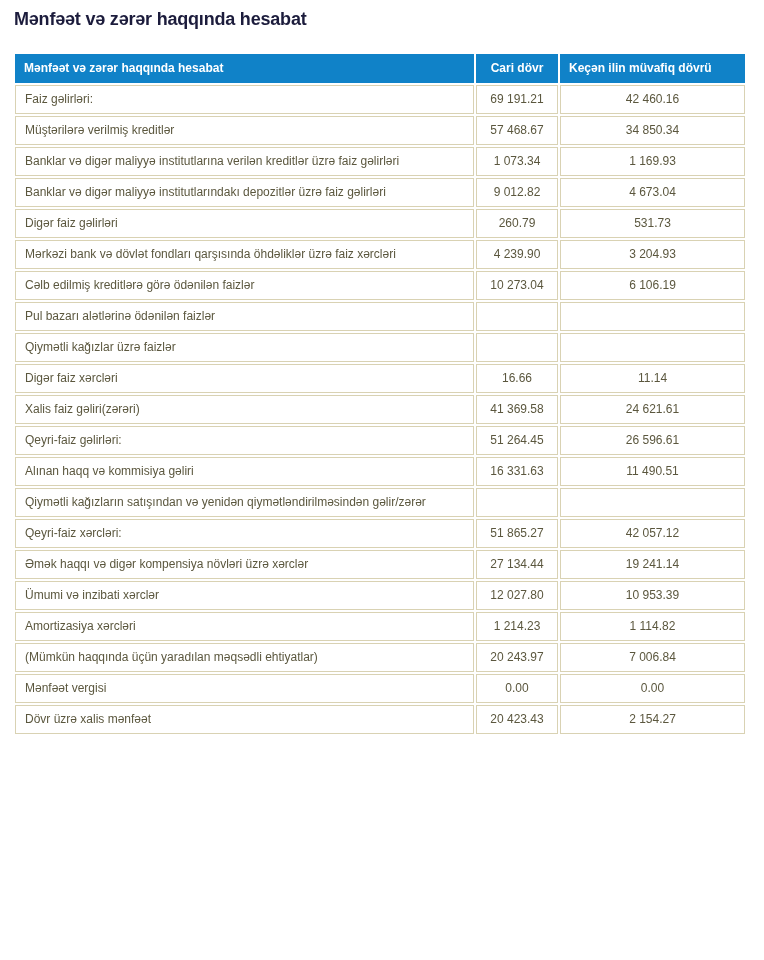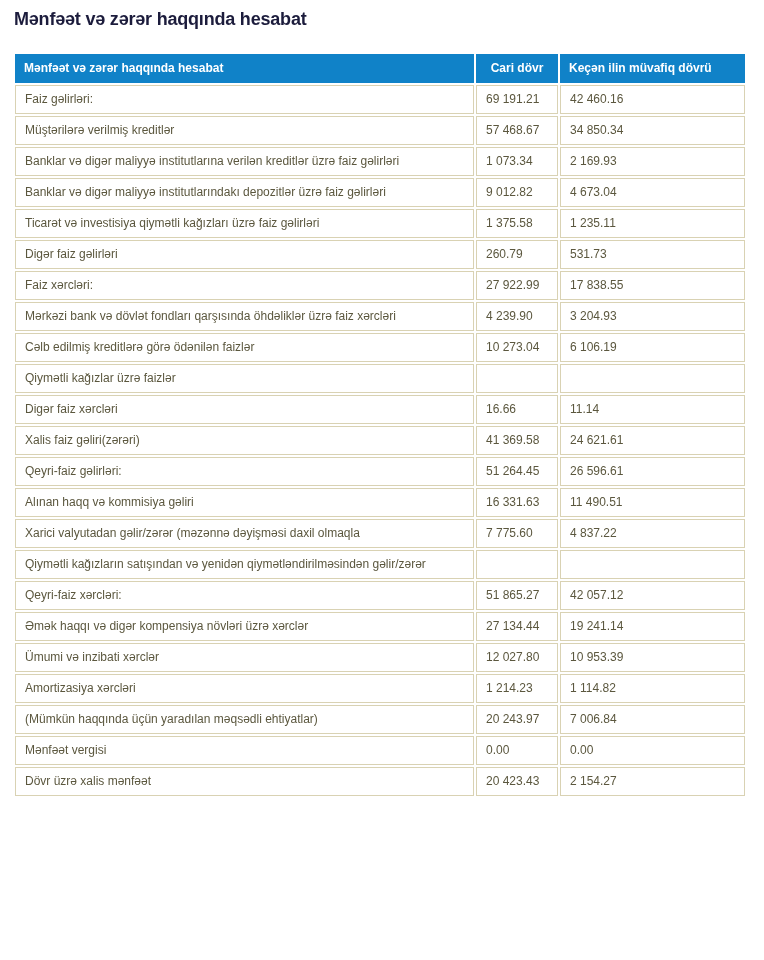--- a/index.html
+++ b/index.html
@@ -41,21 +41,21 @@
   table.pnl th.center{text-align:center;padding:8px 2px;}
   table.pnl td{
     background:#ffffff;
     border:1px solid var(--border);
     color:var(--text);
     font-size:12px;line-height:13px;
     height:29px;
     padding:7px 9px;
     white-space:nowrap;overflow:hidden;
   }
-  table.pnl td.num{text-align:left;}
+  table.pnl td.num{text-align:center;}
 </style>
 </head>
 <body>
 
 <h1 class="page-title">Mənfəət və zərər haqqında hesabat</h1>
 
 <table class="pnl">
   <colgroup>
     <col style="width:459px">
     <col style="width:82px">
@@ -77,60 +77,55 @@
 
   <tr>
     <td class="label">Müştərilərə verilmiş kreditlər</td>
     <td class="num">57 468.67</td>
     <td class="num">34 850.34</td>
   </tr>
 
   <tr>
     <td class="label">Banklar və digər maliyyə institutlarına verilən kreditlər üzrə faiz gəlirləri</td>
     <td class="num">1 073.34</td>
-    <td class="num">2 169.93</td>
+    <td class="num">1 169.93</td>
   </tr>
 
   <tr>
     <td class="label">Banklar və digər maliyyə institutlarındakı depozitlər üzrə faiz gəlirləri</td>
     <td class="num">9 012.82</td>
     <td class="num">4 673.04</td>
   </tr>
 
-  <tr>
-    <td class="label">Ticarət və investisiya qiymətli kağızları üzrə faiz gəlirləri</td>
-    <td class="num">1 375.58</td>
-    <td class="num">1 235.11</td>
-  </tr>
 
   <tr>
     <td class="label">Digər faiz gəlirləri</td>
     <td class="num">260.79</td>
     <td class="num">531.73</td>
   </tr>
 
-  <tr>
-    <td class="label">Faiz xərcləri:</td>
-    <td class="num">27 922.99</td>
-    <td class="num">17 838.55</td>
-  </tr>
 
 
   <tr>
     <td class="label">Mərkəzi bank və dövlət fondları qarşısında öhdəliklər üzrə faiz xərcləri</td>
     <td class="num">4 239.90</td>
     <td class="num">3 204.93</td>
   </tr>
 
   <tr>
     <td class="label">Cəlb edilmiş kreditlərə görə ödənilən faizlər</td>
     <td class="num">10 273.04</td>
     <td class="num">6 106.19</td>
   </tr>
 
+  <tr>
+    <td class="label">Pul bazarı alətlərinə ödənilən faizlər</td>
+    <td class="num"></td>
+    <td class="num"></td>
+  </tr>
 
   <tr>
     <td class="label">Qiymətli kağızlar üzrə faizlər</td>
     <td class="num"></td>
     <td class="num"></td>
   </tr>
 
   <tr>
     <td class="label">Digər faiz xərcləri</td>
     <td class="num">16.66</td>
@@ -148,25 +143,20 @@
     <td class="num">51 264.45</td>
     <td class="num">26 596.61</td>
   </tr>
 
   <tr>
     <td class="label">Alınan haqq və kommisiya gəliri</td>
     <td class="num">16 331.63</td>
     <td class="num">11 490.51</td>
   </tr>
 
-  <tr>
-    <td class="label">Xarici valyutadan gəlir/zərər (məzənnə dəyişməsi daxil olmaqla</td>
-    <td class="num">7 775.60</td>
-    <td class="num">4 837.22</td>
-  </tr>
 
   <tr>
     <td class="label">Qiymətli kağızların satışından və yenidən qiymətləndirilməsindən gəlir/zərər</td>
     <td class="num"></td>
     <td class="num"></td>
   </tr>
 
 
   <tr>
     <td class="label">Qeyri-faiz xərcləri:</td>

